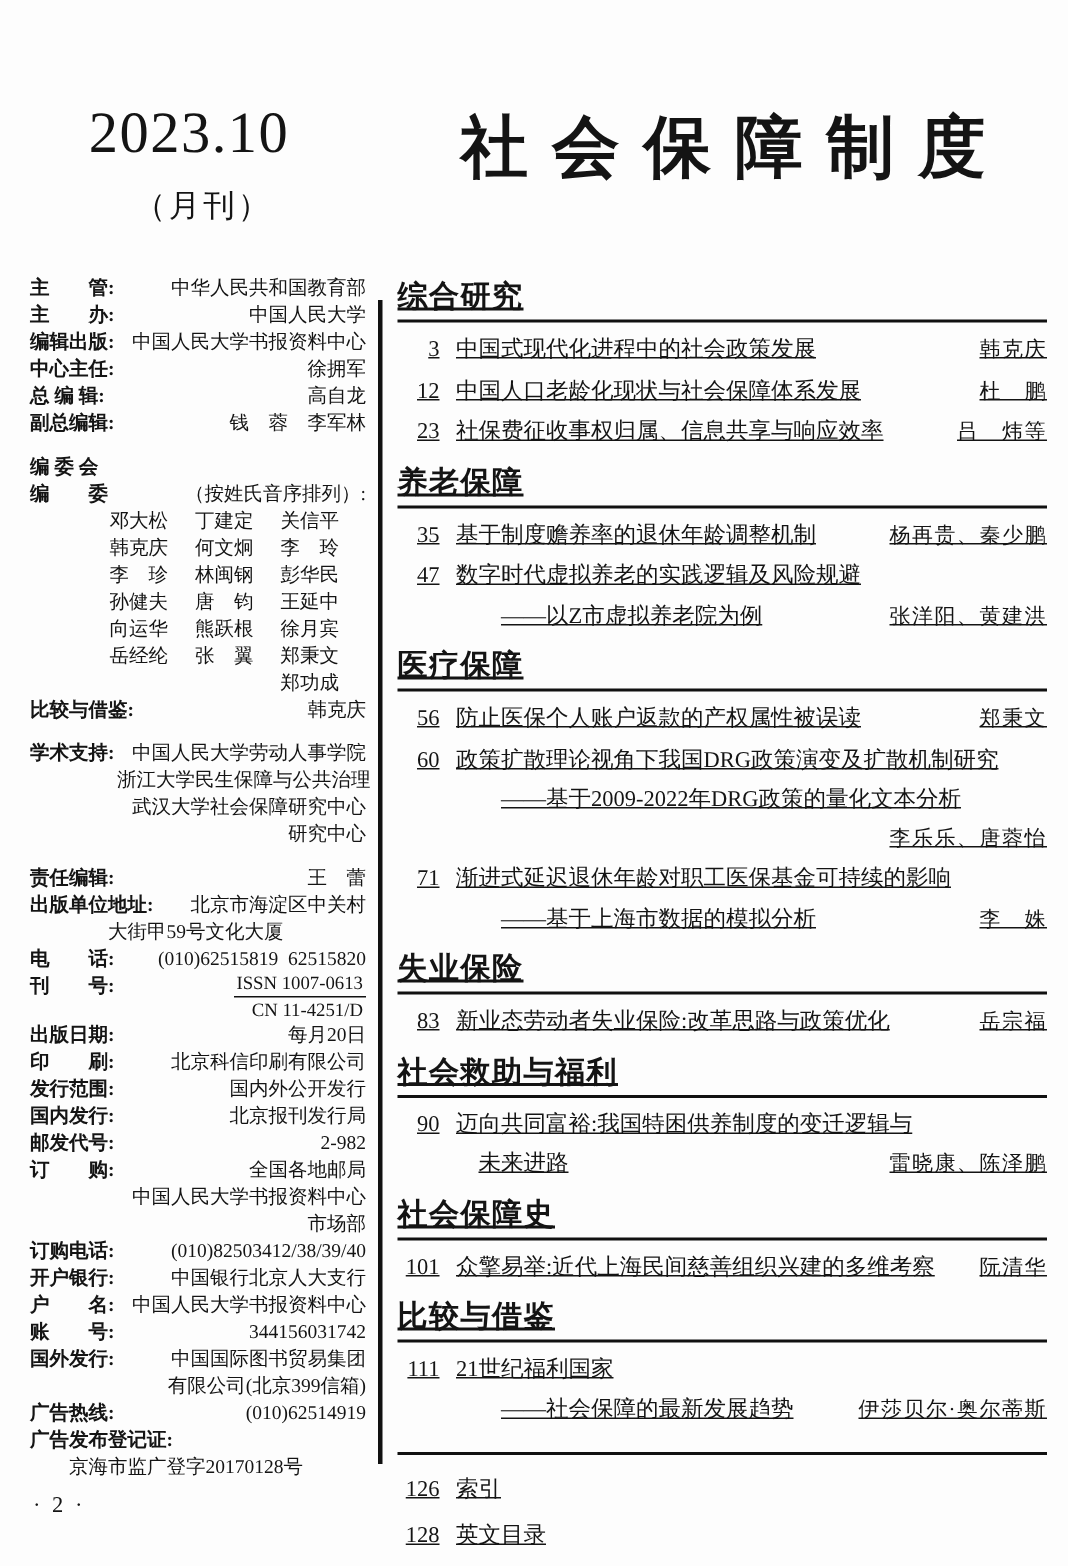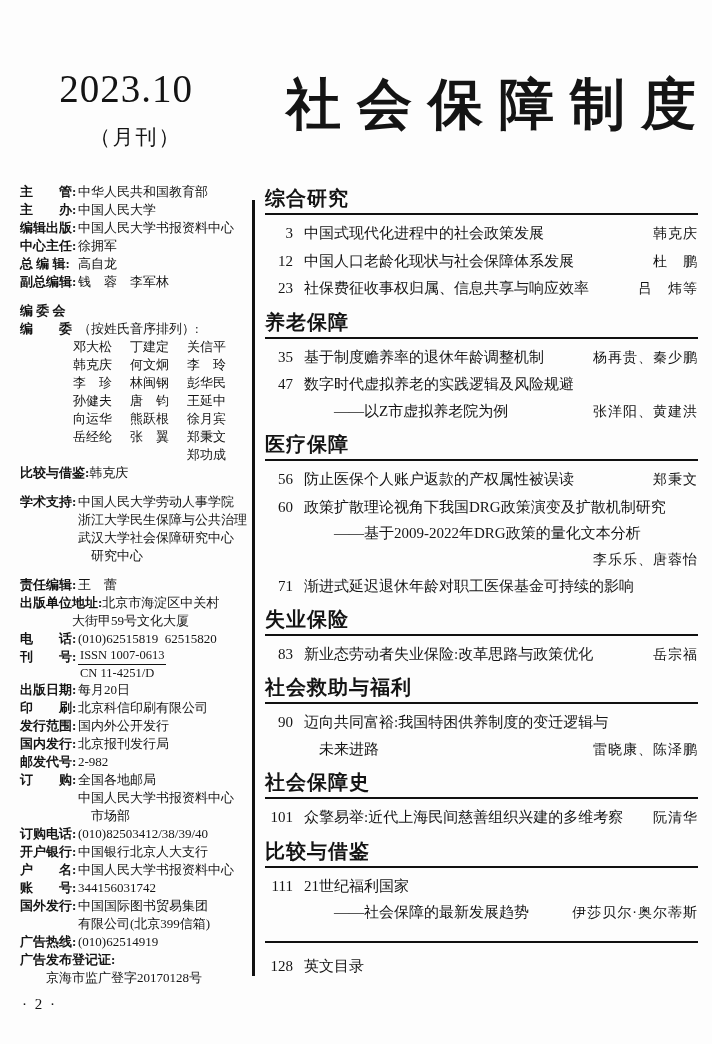--- a/index.html
+++ b/index.html
@@ -7,58 +7,58 @@
   .page {
     position: relative;
     width: 712px; height: 1044px;
     background: #fdfdfd;
     color: #141414;
     font-family: "Liberation Serif", serif;
     overflow: hidden;
     margin: 0 auto;
   }
   
-  .header { display: flex; align-items: flex-start; padding-top: 66px; gap: 18px; }
+  .header { display: flex; align-items: flex-start; padding-top: 66px; }
   .issue-block { width: 252px; text-align: center; flex: none; }
   .issue { font-size: 39px; letter-spacing: 1px; font-weight: 500; }
   .issue-sub { font-size: 21px; margin-top: 12px; letter-spacing: 2px; padding-left: 19px; }
   .journal-title {
-    flex: 1; text-align: left;
+    flex: 1; text-align: center;
     font-family: "Liberation Sans", sans-serif;
-    font-weight: 700; font-size: 55px;
+    font-weight: 700; font-size: 45px;
     letter-spacing: 16px; text-indent: 16px;
     margin-top: 2px;
   }
   
   .main { display: flex; margin-top: 28px; }
   .divider {
     position: absolute; left: 252px; top: 200px;
     width: 3px; height: 776px; background: #111;
   }
   
   .masthead {
     width: 252px; flex: none;
     padding: 4px 8px 0 20px;
     font-size: 13px; line-height: 18px;
     font-family: "Liberation Serif", serif;
   }
   .m-row { display: flex; white-space: pre; }
   .m-label { flex: none; font-weight: 700; min-width: 58px; white-space: pre; }
   .m-label.natural { min-width: 0; }
-  .m-value { flex: 1; min-width: 0; }
+  .m-value { flex: 1; min-width: 0; text-align: right; }
   .m-value div { white-space: pre; }
   .m-below { white-space: pre; }
   .gap { height: 11px; }
   .board-row { display: flex; padding-left: 58px; justify-content: flex-end; }
   .board-row span { width: 57px; flex: none; white-space: pre; }
   .fraction { display: inline-block; vertical-align: middle; line-height: 15px; font-size: 12.5px; }
   .fraction .top { display: block; border-bottom: 1.2px solid #111; padding: 0 2px 1px 2px; }
   .fraction .bot { display: block; padding: 1px 2px 0 2px; }
   
-  .toc { flex: 1; padding: 0 14px 0 13px; }
+  .toc { flex: 1; padding: 0 14px 0 13px; text-decoration: underline; }
   .toc-heading {
     font-family: "Liberation Sans", sans-serif;
     font-weight: 700; font-size: 20px; line-height: 24px;
     margin-top: 7px; letter-spacing: 1px;
   }
   .toc-rule { border-bottom: 2px solid #111; margin: 3px 0 5px 0; }
   .toc-row { display: flex; align-items: baseline; line-height: 26.5px; }
   .pg { flex: none; width: 28px; text-align: right; margin-right: 11px; font-size: 15px; }
   .t { flex: 1; font-size: 15px; white-space: nowrap; overflow: hidden; }
   .au { flex: none; font-size: 14px; white-space: pre; padding-left: 8px; letter-spacing: 1px; }
@@ -202,20 +202,25 @@
         </div>
         <div class="toc-row">
           <span class="pg"></span>
           <span class="t"></span>
           <span class="au">李乐乐、唐蓉怡</span>
         </div>
         <div class="toc-row">
           <span class="pg">71</span>
           <span class="t">渐进式延迟退休年龄对职工医保基金可持续的影响</span>
         </div>
+        <div class="toc-row">
+          <span class="pg"></span>
+          <span class="t" style="padding-left: 2em;">——基于上海市数据的模拟分析</span>
+          <span class="au">李　姝</span>
+        </div>
         <div class="toc-heading">失业保险</div>
         <div class="toc-rule"></div>
         <div class="toc-row">
           <span class="pg">83</span>
           <span class="t">新业态劳动者失业保险:改革思路与政策优化</span>
           <span class="au">岳宗福</span>
         </div>
         <div class="toc-heading">社会救助与福利</div>
         <div class="toc-rule"></div>
         <div class="toc-row">
@@ -241,20 +246,24 @@
           <span class="t">21世纪福利国家</span>
         </div>
         <div class="toc-row">
           <span class="pg"></span>
           <span class="t" style="padding-left: 2em;">——社会保障的最新发展趋势</span>
           <span class="au">伊莎贝尔·奥尔蒂斯</span>
         </div>
         <div class="back-rule"></div>
         <div class="back">
           <div class="toc-row">
+            <span class="pg">126</span>
+            <span class="t">索引</span>
+          </div>
+          <div class="toc-row">
             <span class="pg">128</span>
             <span class="t">英文目录</span>
           </div>
         </div>
       </div>
   </div>
 
   <div class="folio">· 2 ·</div>
 </div>
 

